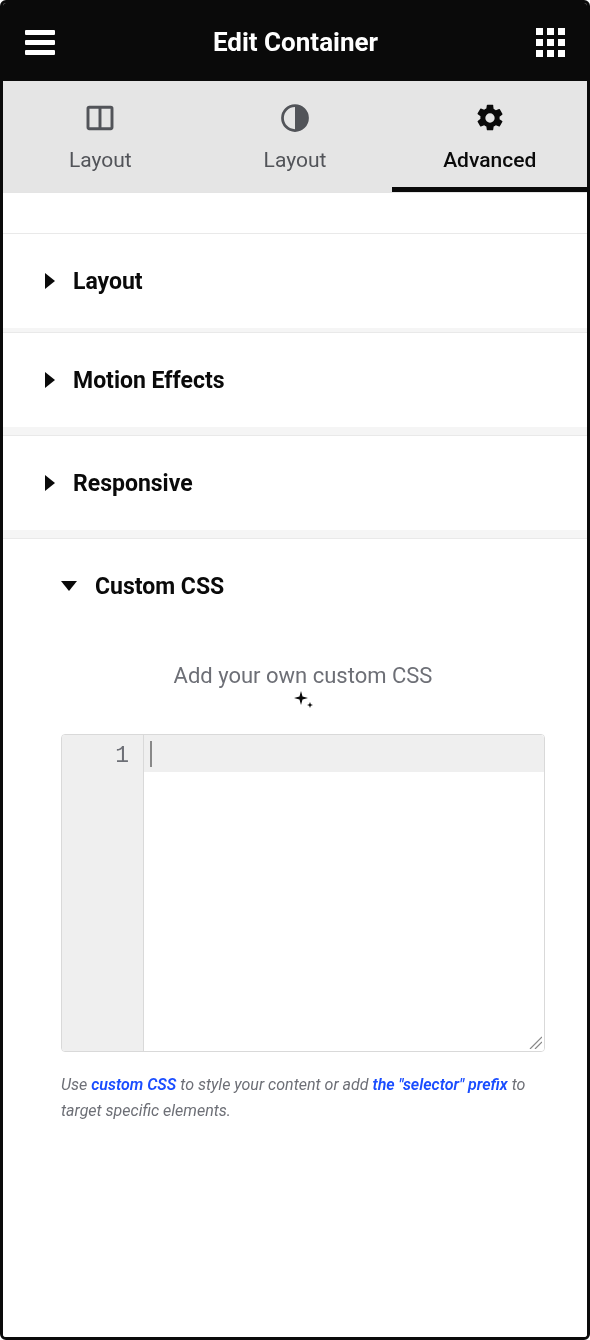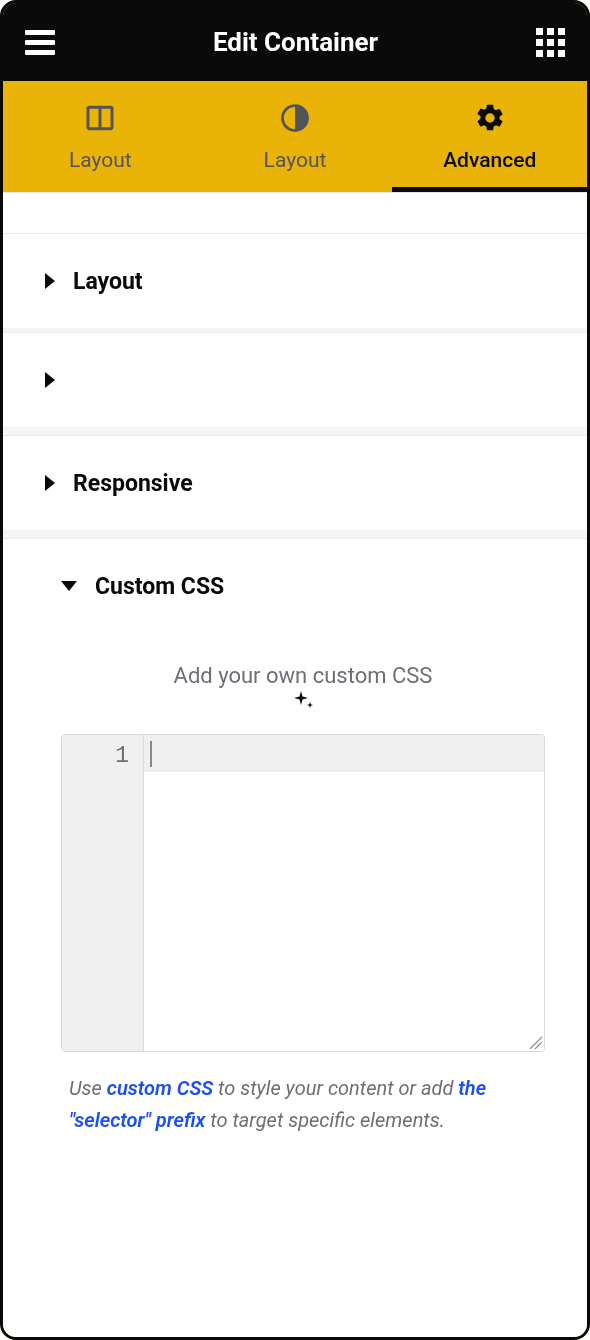--- a/index.html
+++ b/index.html
@@ -7,25 +7,25 @@
       font-family: -apple-system, BlinkMacSystemFont, "Segoe UI", Roboto, Helvetica, Arial, sans-serif;
       background: #fff;
       width: 590px;
       height: 1340px;
       overflow: hidden;
     }
     .panel {
       width: 590px;
       height: 1340px;
       border: 3px solid #0a0a0a;
-      border-radius: 16px;
+      border-radius: 6px;
       overflow: hidden;
       display: flex;
       flex-direction: column;
-      background: #eab308;
+      background: #e5e5e5;
     }
     .header {
       background: #0a0a0a;
       color: #fff;
       height: 78px;
       display: flex;
       align-items: center;
       justify-content: space-between;
       padding: 0 22px;
     }
@@ -207,26 +207,25 @@
       background: #888;
     }
     .resize-handle {
       position: absolute;
       bottom: 2px;
       right: 2px;
       width: 16px;
       height: 16px;
     }
     .hint {
-      font-size: 20px;
+      font-size: 16px;
       font-style: italic;
       color: #6d6f76;
       margin-top: 20px;
       line-height: 1.6;
-      margin-left: 8px;
     }
     .hint .link {
       color: #1a4dff;
       font-weight: 600;
       font-style: italic;
     }
   </style>
 </head>
 <body>
 
@@ -288,20 +287,21 @@
       <div class="accordion-header">
         <div class="accordion-caret caret-right"></div>
         <div class="accordion-title">Layout</div>
       </div>
     </div>
     <div class="accordion-gap"></div>
 
     <div class="accordion-item">
       <div class="accordion-header">
         <div class="accordion-caret caret-right"></div>
+        <div class="accordion-title">Motion Effects</div>
       </div>
     </div>
     <div class="accordion-gap"></div>
 
     <div class="accordion-gap"></div>
 
     <div class="accordion-item">
       <div class="accordion-header">
         <div class="accordion-caret caret-right"></div>
         <div class="accordion-title">Responsive</div>

